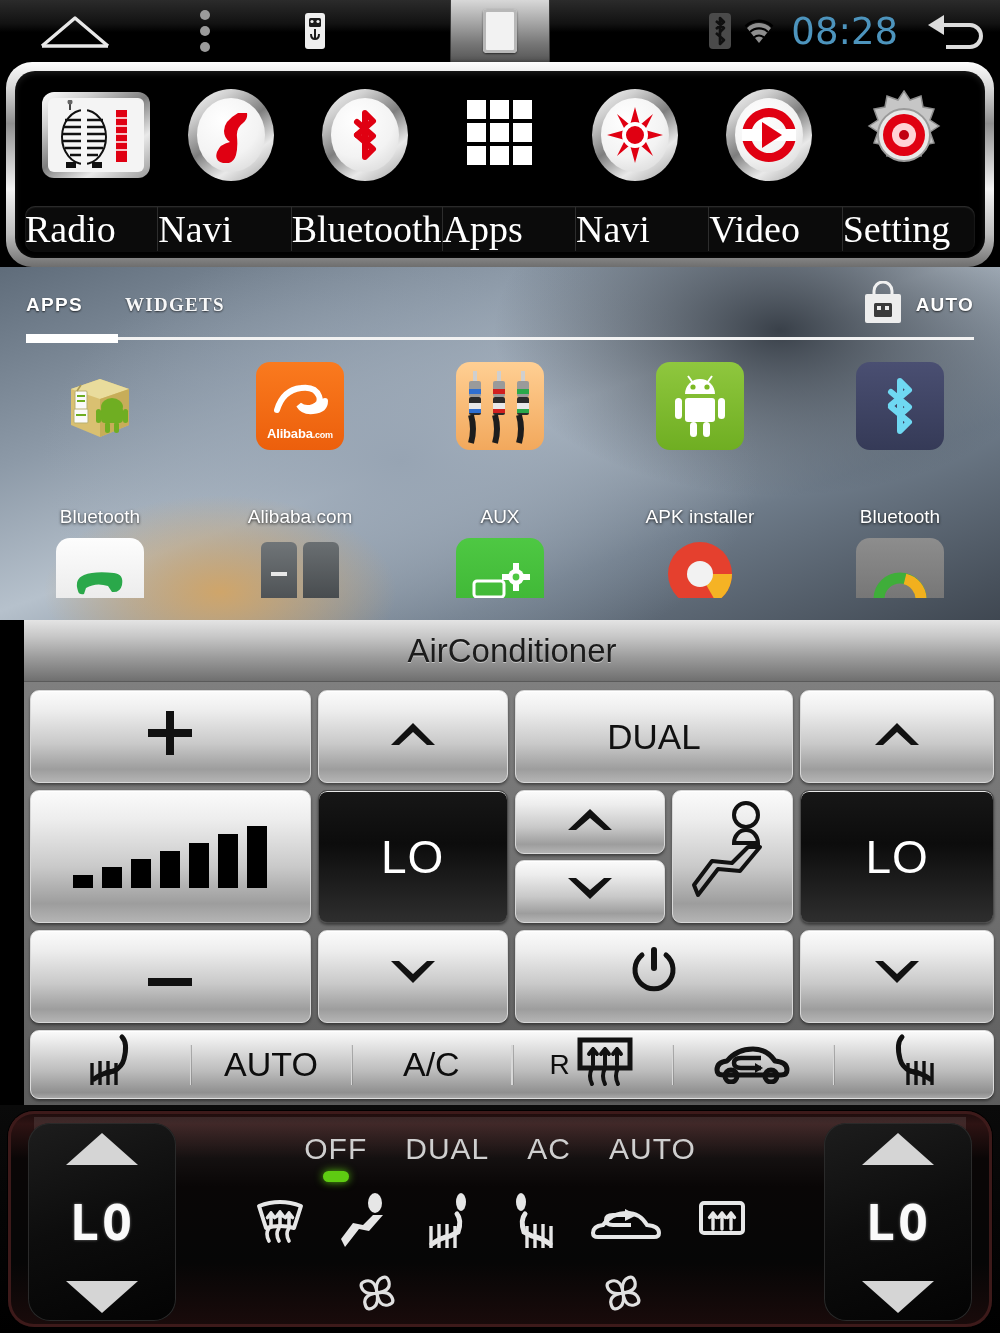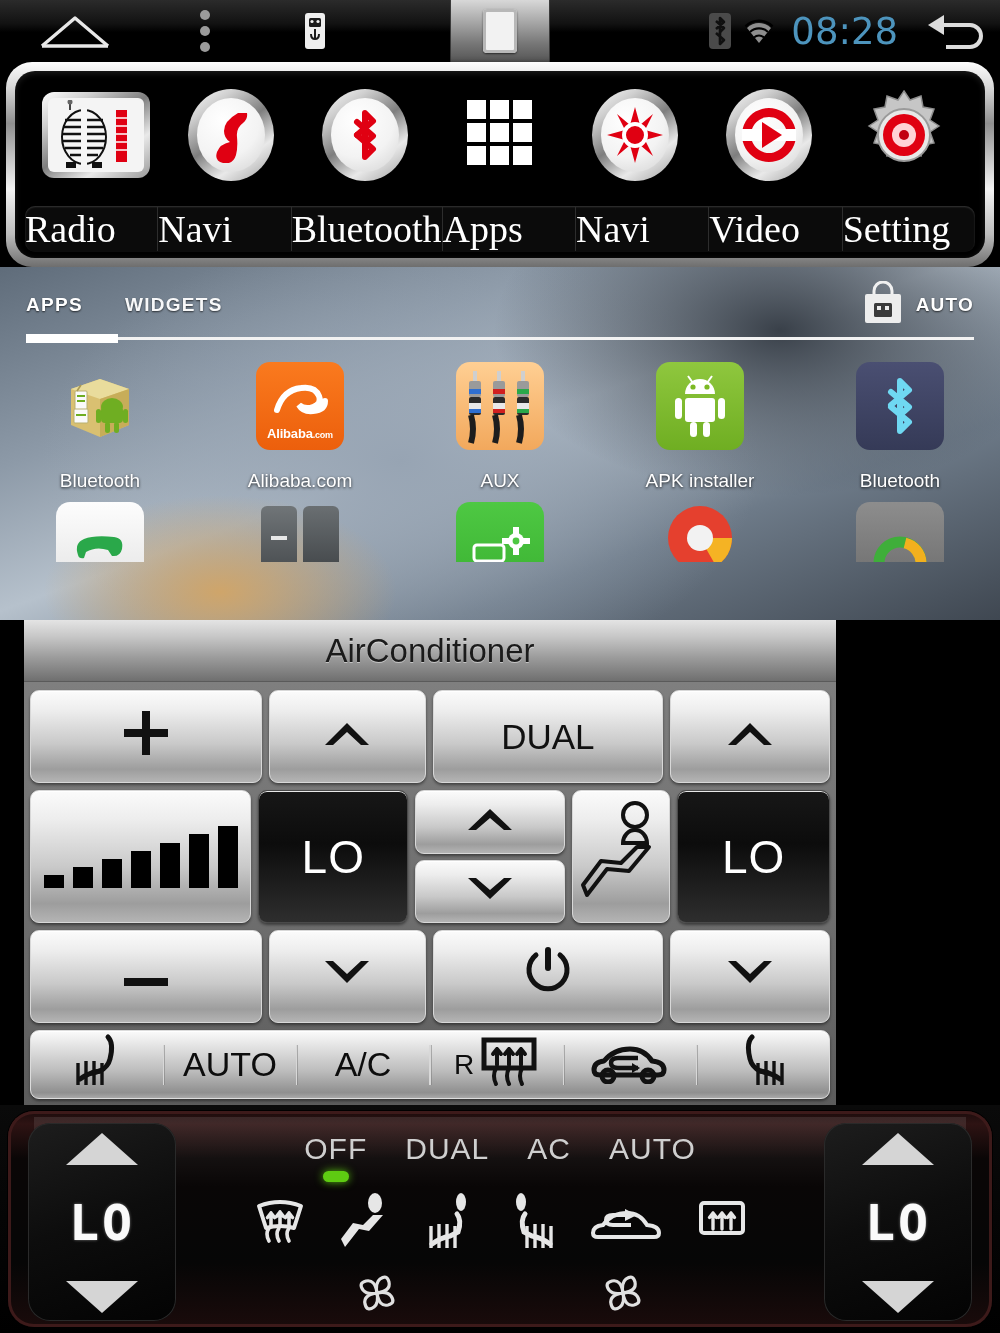--- a/index.html
+++ b/index.html
@@ -80,49 +80,49 @@
     overflow: hidden;
     background:
       radial-gradient(ellipse 420px 230px at 22% 92%, #cfa56a 0%, rgba(207,165,106,0) 42%),
       radial-gradient(ellipse 520px 300px at 78% 18%, #394049 0%, rgba(57,64,73,0) 55%),
       radial-gradient(ellipse 600px 380px at 40% 55%, #97a4b3 0%, rgba(151,164,179,0) 60%),
       linear-gradient(160deg,#5f6c7a 0%,#8d9aa8 28%,#b6c1cc 48%,#6d7a88 72%,#3f4751 100%);
   }
   .drawer-top { display: flex; align-items: center; height: 62px; padding: 14px 26px 0; }
   .dtab { color: #fff; font-size: 19px; letter-spacing: 1.3px; font-weight: bold;
           margin-right: 42px; text-shadow: 0 1px 2px rgba(0,0,0,.7); }
-  .dtab.inactive { opacity: .95; }
+  .dtab.inactive { opacity: .95; font-family: Liberation Serif, serif; }
   .shop { margin-left: auto; display: flex; align-items: center; gap: 12px; }
   .shop-label { color: #fff; font-size: 19px; letter-spacing: 1.2px; font-weight: bold;
                 text-shadow: 0 1px 2px rgba(0,0,0,.7); }
   .tabrule { position: relative; margin: 8px 26px 0; height: 3px; background: #f2f2f2; }
   .tabrule .seg { position: absolute; left: 0; top: -3px; width: 92px; height: 9px; background: #fff; }
 
   .appgrid { display: flex; padding: 22px 0 0; }
-  .appcell { flex: 1; display: flex; flex-direction: column; align-items: center; }
+  .appcell { flex: 1; display: flex; flex-direction: column; align-items: center; gap: 36px; }
   .appicon { width: 88px; height: 96px; position: relative; }
   .applabel { color: #fff; font-size: 19px; margin-top: 12px;
               text-shadow: 0 1px 3px rgba(0,0,0,.85); }
   .appgrid.row2 { padding-top: 10px; }
   .appgrid.row2 .appicon { height: 60px; overflow: hidden; }
 
   
   .ic { width: 88px; height: 88px; border-radius: 14px; position: relative; overflow: hidden; }
   .ic-alibaba { background: linear-gradient(180deg,#fa7a1e 0%,#ec5f0c 100%);
                 display:flex;flex-direction:column;align-items:center;justify-content:center; }
   .ic-apk { background: linear-gradient(180deg,#8fc73e 0%,#6fae22 100%);
             display:flex;align-items:center;justify-content:center; }
   .ic-aux { background: linear-gradient(180deg,#ffcf93 0%,#f2a85c 100%);
             display:flex;align-items:center;justify-content:center;gap:6px; }
   .ic-bt  { background: linear-gradient(180deg,#4a4f72 0%,#353a57 100%);
             display:flex;align-items:center;justify-content:center; }
   .ic-himarket { background: transparent; display:flex;align-items:center;justify-content:center; }
 
   
-  .acpanel { position: absolute; top: 620px; left: 0; width: 836px; height: 485px; padding-left: 24px; }
+  .acpanel { position: absolute; top: 620px; left: 0; width: 1000px; height: 485px; padding-left: 24px; }
   .actitle {
     height: 62px; width: 100%;
     background: linear-gradient(180deg,#e4e4e4 0%,#c6c6c6 28%,#9b9b9b 62%,#6f6f6f 100%);
     display: flex; align-items: center; justify-content: center;
     color: #1b1b1b; font-size: 33px;
     text-shadow: 0 1px 0 rgba(255,255,255,.45);
     border-bottom: 1px solid #5a5a5a;
   }
   .acbody {
     height: 423px; width: 100%; padding: 8px 6px 6px;

